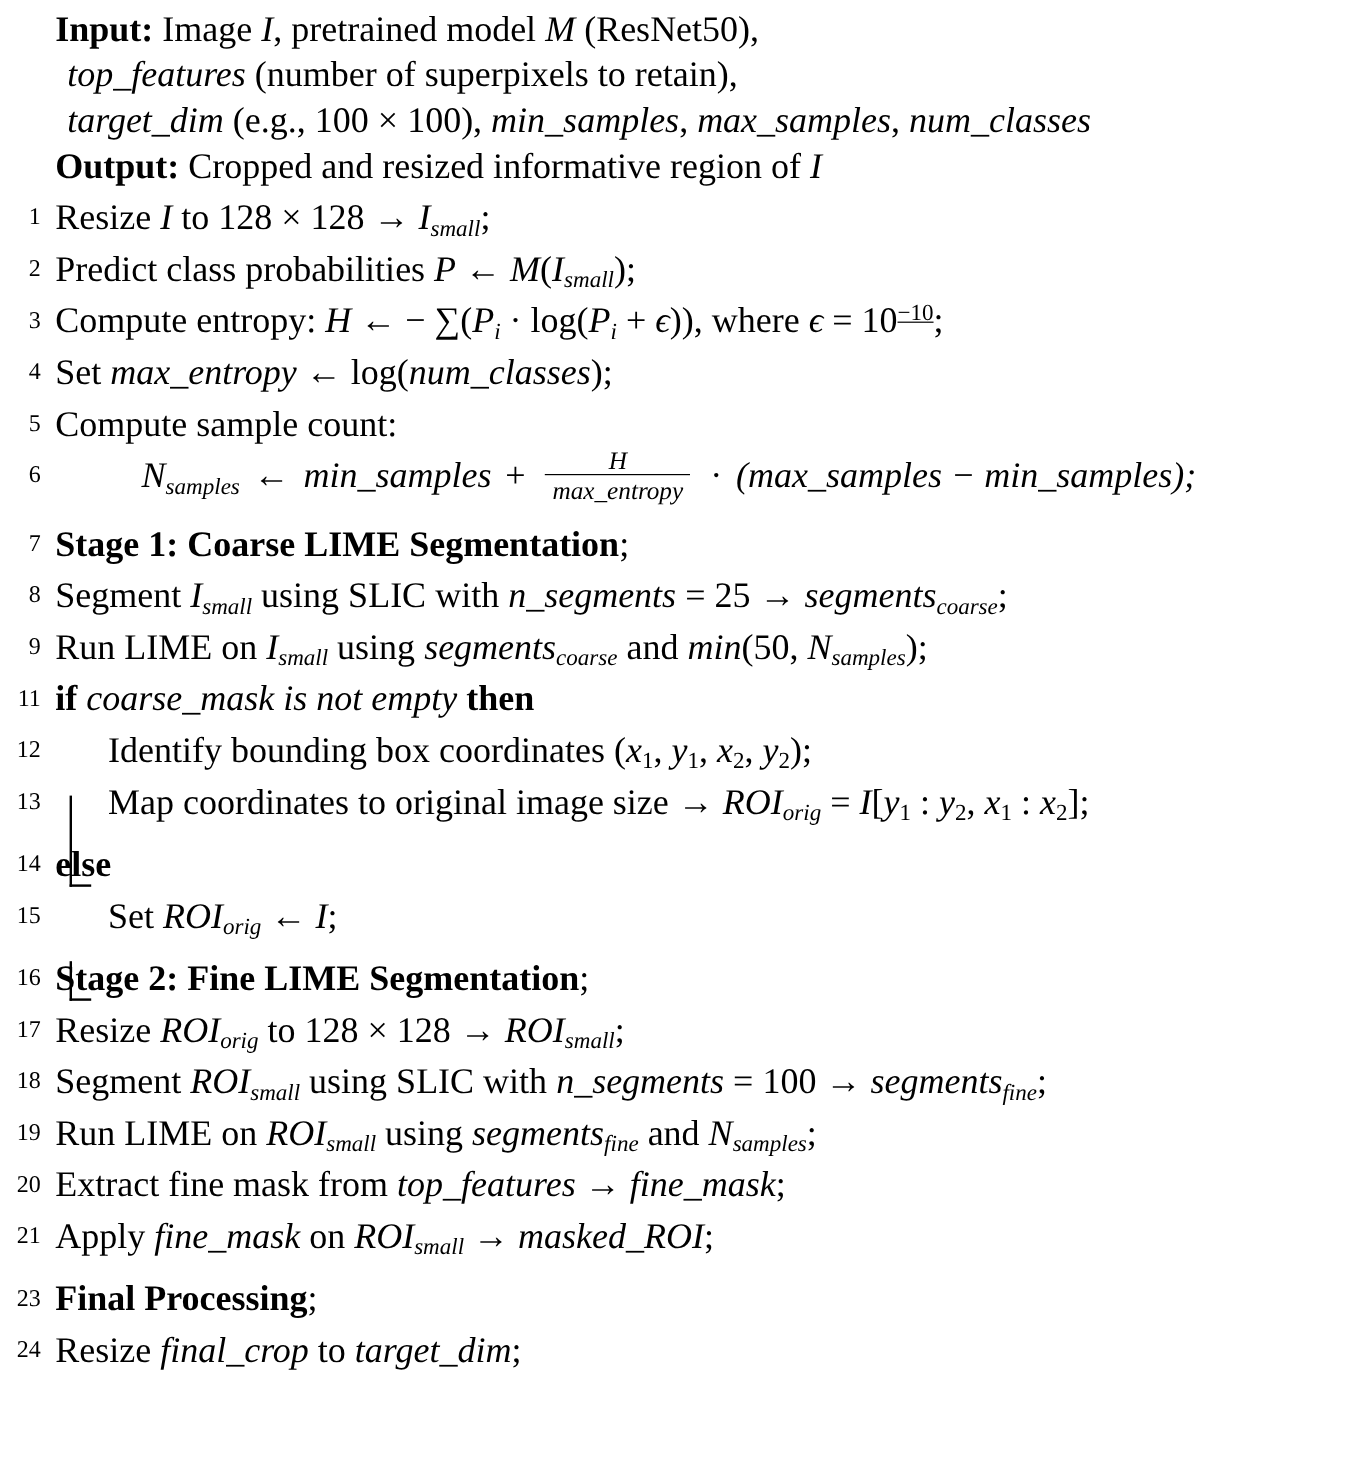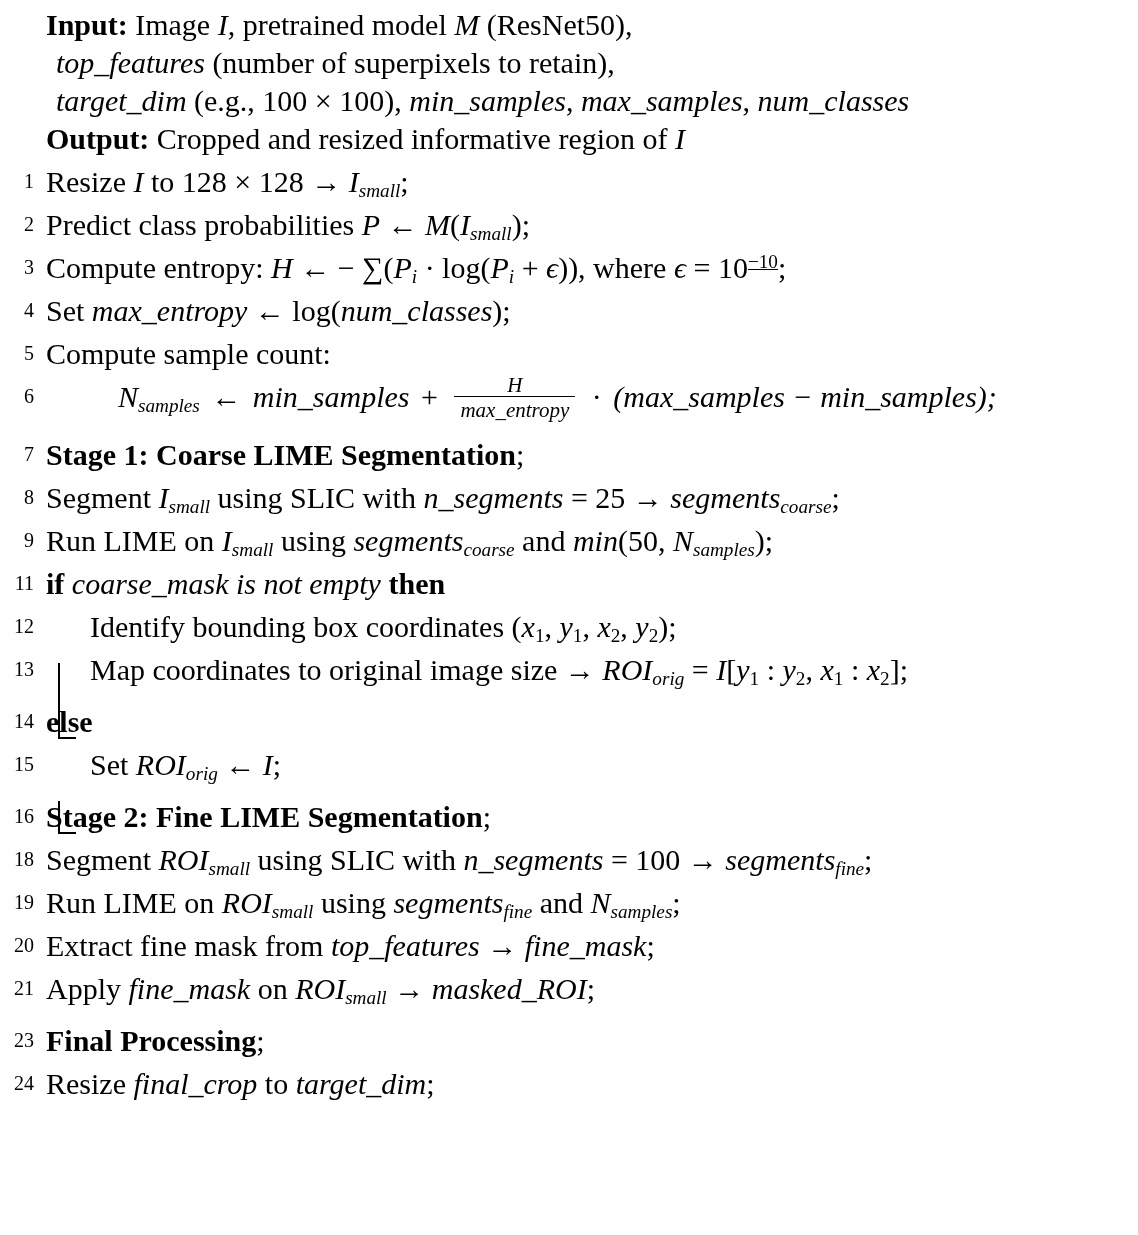--- a/index.html
+++ b/index.html
@@ -219,20 +219,24 @@
       </div>
       <div class="step">
         <div class="step-num">15</div>
         <div class="step-body indent1">Set <i>ROI<sub>orig</sub></i> ← <i>I</i>;</div>
       </div>
       <div class="step gap-before">
         <div class="step-num">16</div>
         <div class="step-body"><b>Stage 2: Fine LIME Segmentation</b>;</div>
       </div>
       <div class="step">
+        <div class="step-num">17</div>
+        <div class="step-body">Resize <i>ROI<sub>orig</sub></i> to 128 × 128 → <i>ROI<sub>small</sub></i>;</div>
+      </div>
+      <div class="step">
         <div class="step-num">18</div>
         <div class="step-body">Segment <i>ROI<sub>small</sub></i> using SLIC with <i>n_segments</i> = 100 → <i>segments<sub>fine</sub></i>;</div>
       </div>
       <div class="step">
         <div class="step-num">19</div>
         <div class="step-body">Run LIME on <i>ROI<sub>small</sub></i> using <i>segments<sub>fine</sub></i> and <i>N<sub>samples</sub></i>;</div>
       </div>
       <div class="step">
         <div class="step-num">20</div>
         <div class="step-body">Extract fine mask from <i>top_features</i> → <i>fine_mask</i>;</div>

